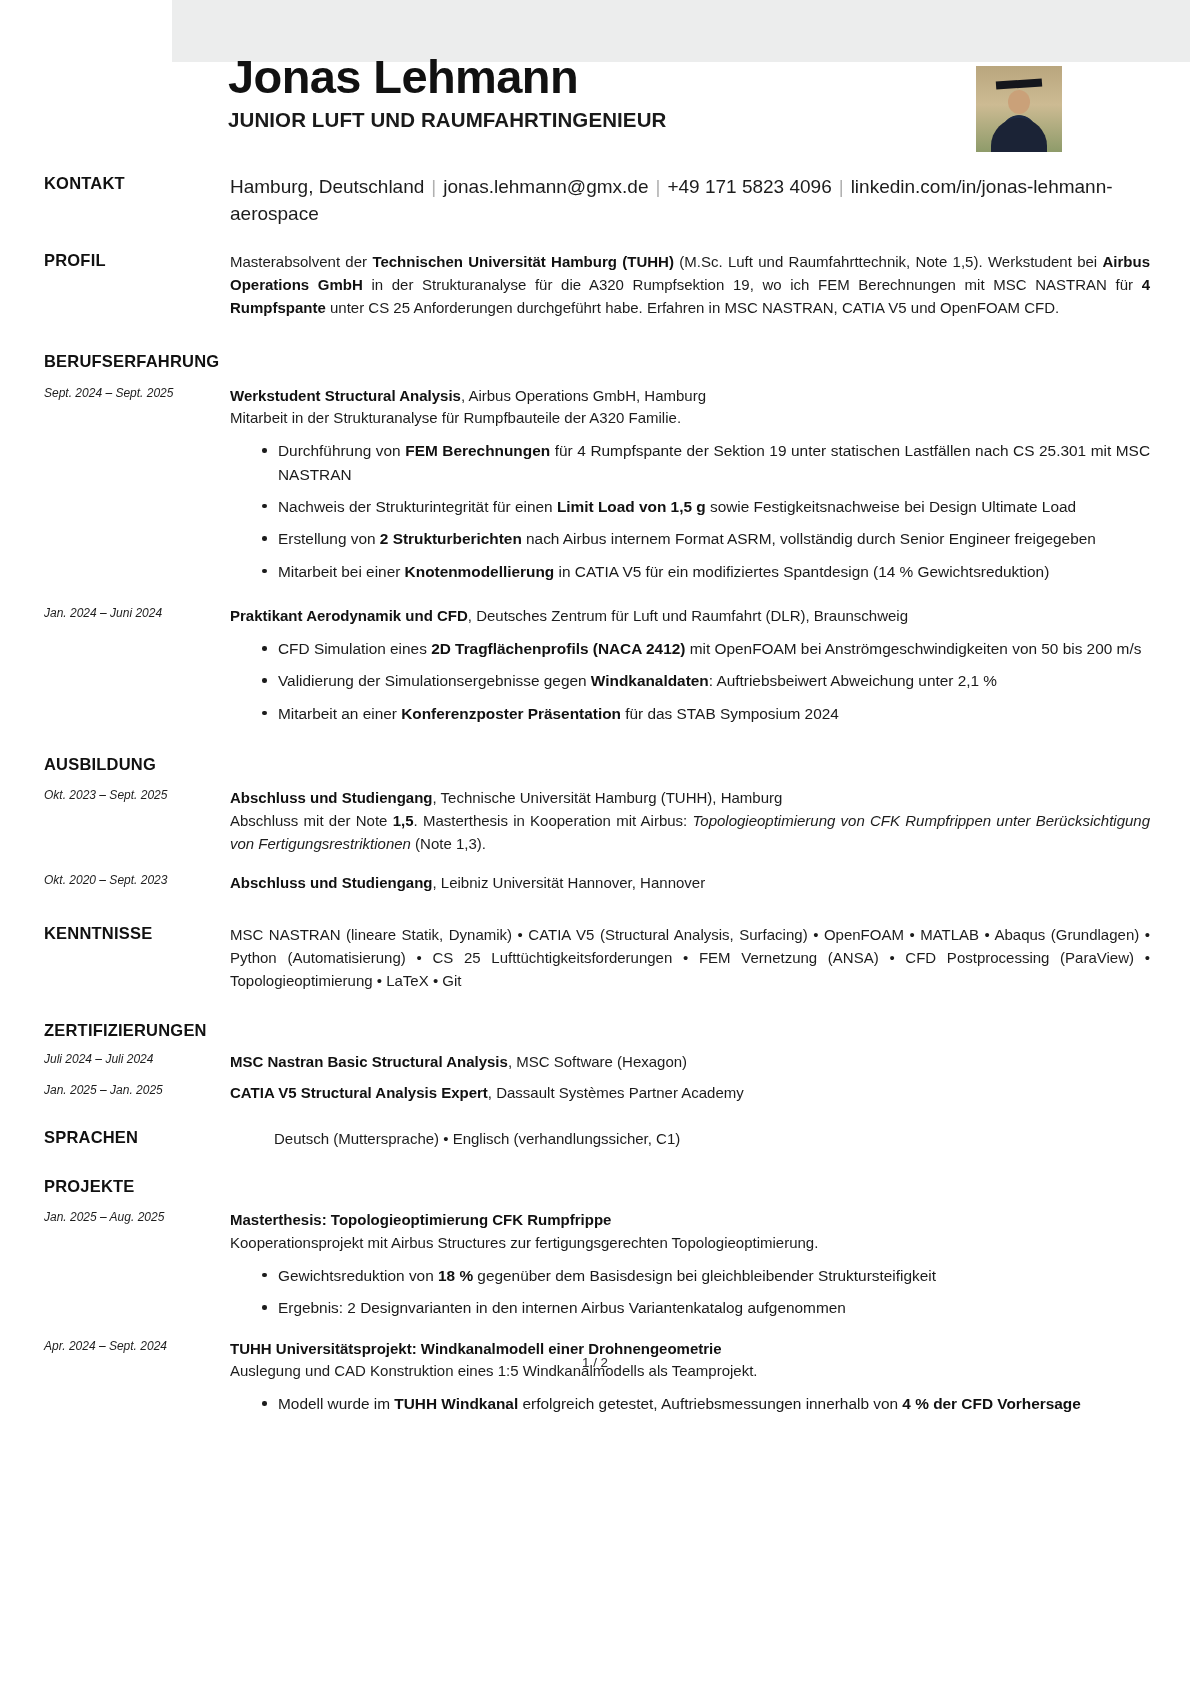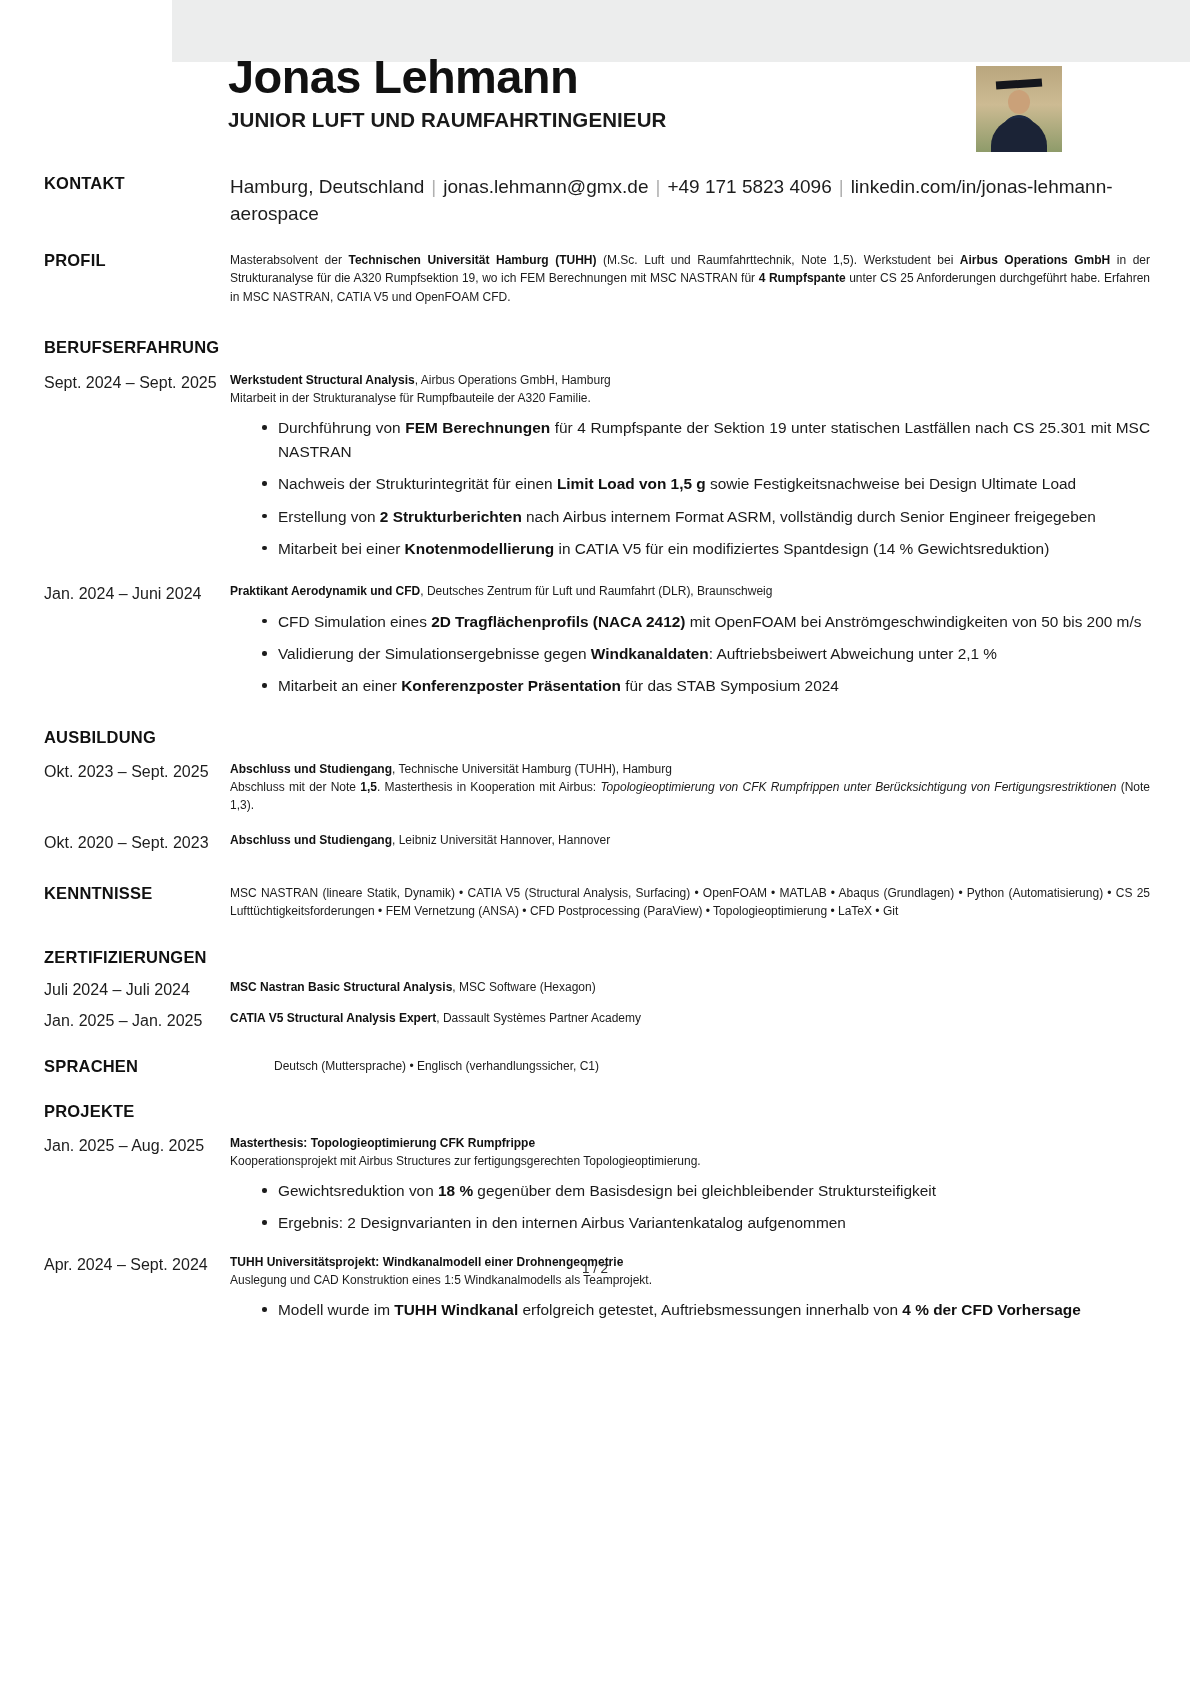--- a/index.html
+++ b/index.html
@@ -110,28 +110,29 @@
     padding-left: 0px;
   }
 
   .section-head {
     font-size: 16.5px;
     font-weight: bold;
     letter-spacing: 0.2px;
     color: #111111;
   }
   .daterange {
-    font-size: 16px;
+    font-size: 12px;
+    font-style: italic;
     color: #1d1d1d;
     line-height: 1.45;
     white-space: nowrap;
   }
 
   .body-text {
-    font-size: 12px;
+    font-size: 15px;
     line-height: 1.52;
     color: #1c1c1c;
   }
   .justify { text-align: justify; }
   b, strong { font-weight: bold; color: #111; }
   i, em { font-style: italic; }
 
   .contact {
     font-size: 19px;
     color: #1c1c1c;

